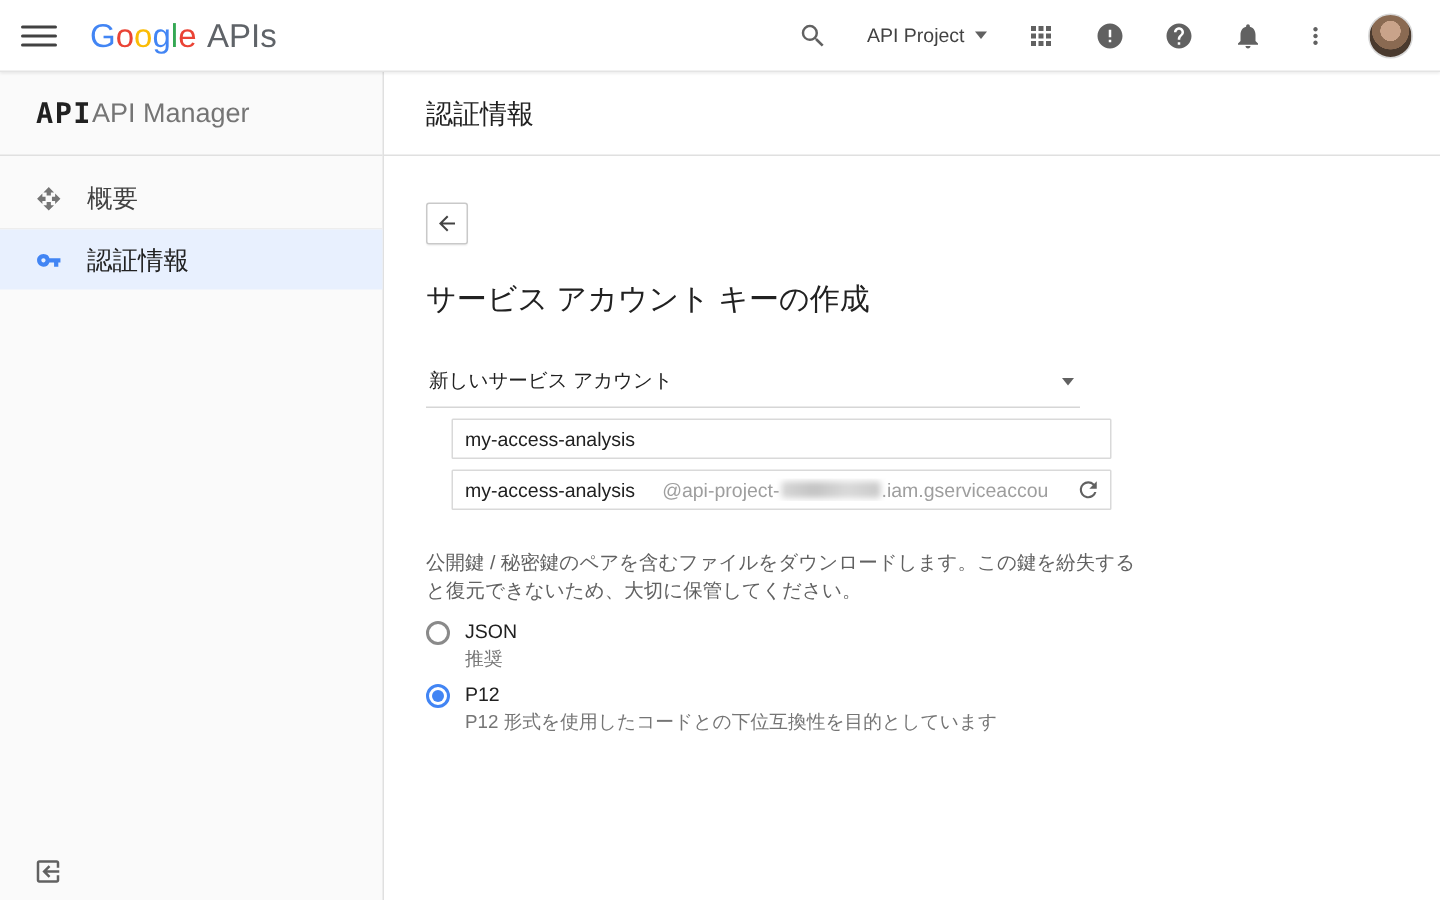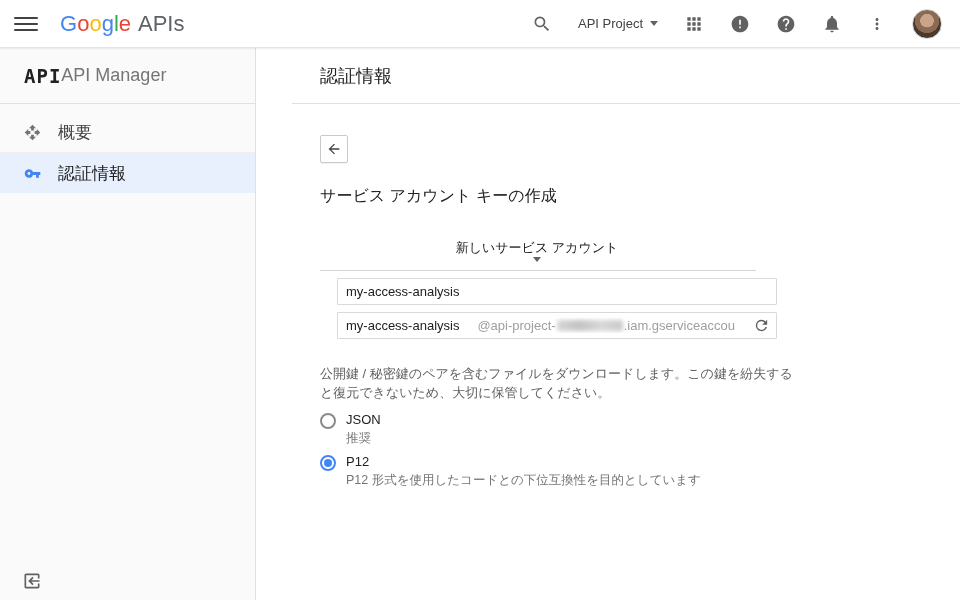--- a/index.html
+++ b/index.html
@@ -21,21 +21,21 @@
   .tb-icon { width: 20px; height: 20px; fill: #616161; cursor: pointer; flex: none; }
   .proj-sel { display: flex; align-items: center; gap: 7px; cursor: pointer;
     font-size: 13px; color: #424242; }
   .caret-down { width: 0; height: 0; border-left: 4px solid transparent;
     border-right: 4px solid transparent; border-top: 5px solid #616161; }
   .avatar { width: 30px; height: 30px; border-radius: 50%; cursor: pointer;
     background: radial-gradient(circle at 50% 38%, #c9a38a 0 30%, #8a6a52 31% 55%, #4a3a2e 56% 100%);
     border: 1px solid #d8d8d8; }
 
   
-  .frame { display: flex; height: 552px; gap: 36px; }
+  .frame { display: flex; height: 552px; }
 
   
   .sidebar { width: 256px; background: #fafafa; border-right: 1px solid #e0e0e0;
     position: relative; flex: none; }
   .sb-header { height: 56px; display: flex; align-items: center; padding-left: 24px;
     border-bottom: 1px solid #e0e0e0; }
   .sb-logo { font-family: "DejaVu Sans Mono", "Liberation Mono", monospace;
     font-weight: bold; font-size: 19px; color: #212121; letter-spacing: 1px; }
   .sb-title { font-size: 18px; color: #757575; font-weight: 400; }
   .sb-nav { padding-top: 9px; }
@@ -53,27 +53,27 @@
   .main-header { height: 56px; flex: none; display: flex; align-items: center;
     padding-left: 28px; border-bottom: 1px solid #e0e0e0; }
   .main-header h1 { font-size: 18px; font-weight: 400; color: #212121; }
   .content { padding: 31px 28px 20px; overflow: hidden; }
 
   .back-btn { width: 28px; height: 28px; border: 1px solid #c9c9c9; border-radius: 2px;
     background: #fff; display: flex; align-items: center; justify-content: center;
     cursor: pointer; box-shadow: 0 1px 1px rgba(0,0,0,.05); }
   .back-btn svg { width: 16px; height: 16px; fill: #424242; }
 
-  .page-title { font-size: 16px; font-weight: 400; color: #212121; margin-top: 23px; }
+  .page-title { font-size: 20px; font-weight: 400; color: #212121; margin-top: 23px; }
 
   .field-label { font-size: 13px; color: #212121; }
   .sa-section { margin-top: 27px; }
   .select-box { width: 436px; margin-top: 9px; display: flex; align-items: center;
     justify-content: space-between; padding: 5px 4px 8px 2px;
-    border-bottom: 1px solid #d6d6d6; cursor: pointer; font-size: 13px; color: #212121; flex-direction: column; }
+    border-bottom: 1px solid #d6d6d6; cursor: pointer; font-size: 13px; color: #212121; }
 
   .indent { margin-left: 17px; }
   .label-row { margin-top: 24px; display: flex; align-items: center; gap: 7px; }
   .help-badge { width: 14px; height: 14px; border-radius: 50%; background: #9e9e9e;
     color: #fff; font-size: 10px; line-height: 14px; text-align: center; cursor: pointer; }
   .text-input { width: 440px; height: 27px; margin-top: 7px; display: block;
     border: 1px solid #d9d9d9; border-radius: 1px; padding: 0 8px; font-size: 13px;
     color: #212121; font-family: inherit; background: #fff; outline: none; }
   .id-box { width: 440px; height: 27px; margin-top: 7px; border: 1px solid #d9d9d9;
     border-radius: 1px; display: flex; align-items: center; padding: 0 6px 0 8px;

